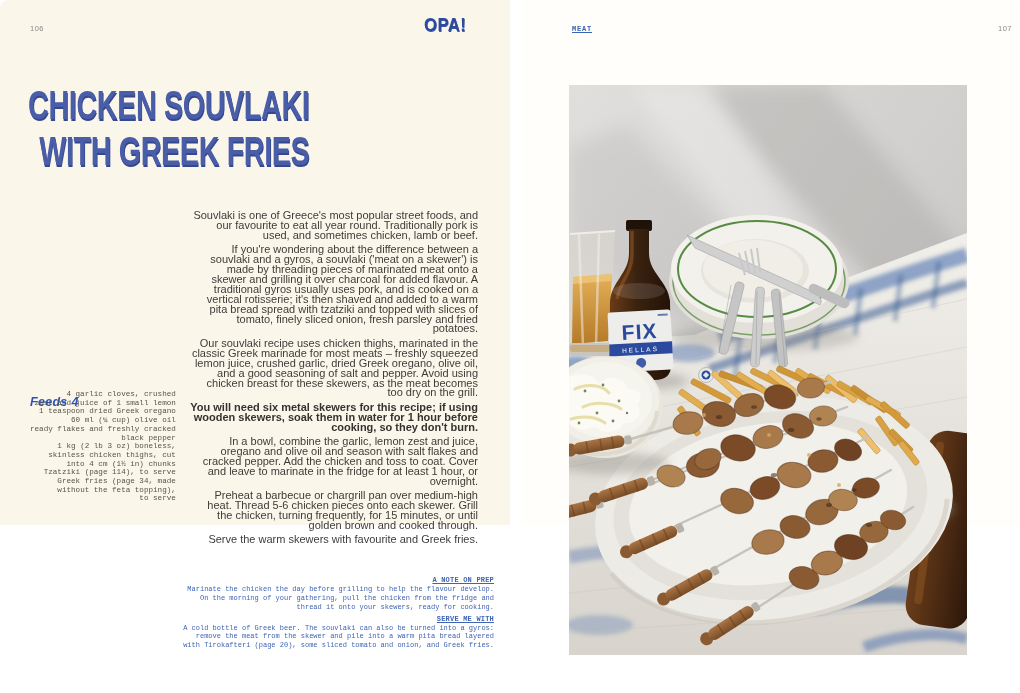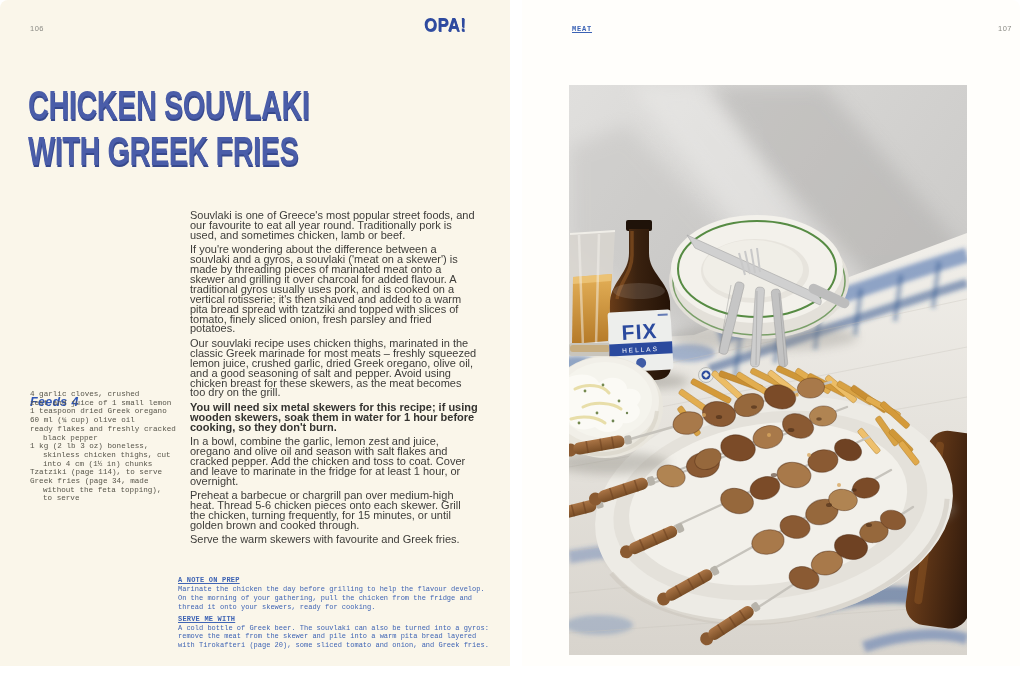--- a/index.html
+++ b/index.html
@@ -1,18 +1,18 @@
 <!DOCTYPE html>
 <html><head>
 <meta charset="utf-8">
 <style>
   html,body{margin:0;padding:0;background:#ffffff;}
   body{width:1020px;height:693px;font-family:"Liberation Sans",sans-serif;-webkit-font-smoothing:antialiased;}
   .spread{position:relative;width:1020px;height:693px;border-radius:8px;overflow:hidden;}
-  .page{position:absolute;top:0;height:666px;}
+  .page{position:absolute;top:0;height:525px;text-align:right;}
   .page-left{left:0;width:510px;background:#faf6ea;}
   .page-right{left:522px;width:510px;background:#fffefb;padding-left:8px;}
 
   .pagenum{position:absolute;font-size:7.5px;letter-spacing:.5px;color:#8b8b85;}
   .pagenum-left{left:30px;top:24px;}
   .pagenum-right{right:28px;top:24px;}
 
   .book-title{position:absolute;left:424px;top:14px;font-size:19px;font-weight:800;color:#2e4a9f;letter-spacing:.5px;transform:scaleX(.88);transform-origin:left top;text-shadow:.5px .5px 0 #3a55a5;}
   .section-label{position:absolute;left:50px;top:25px;font-family:"Liberation Mono",monospace;font-size:7px;font-weight:bold;letter-spacing:.8px;color:#3b62b5;text-decoration:underline;}
 

